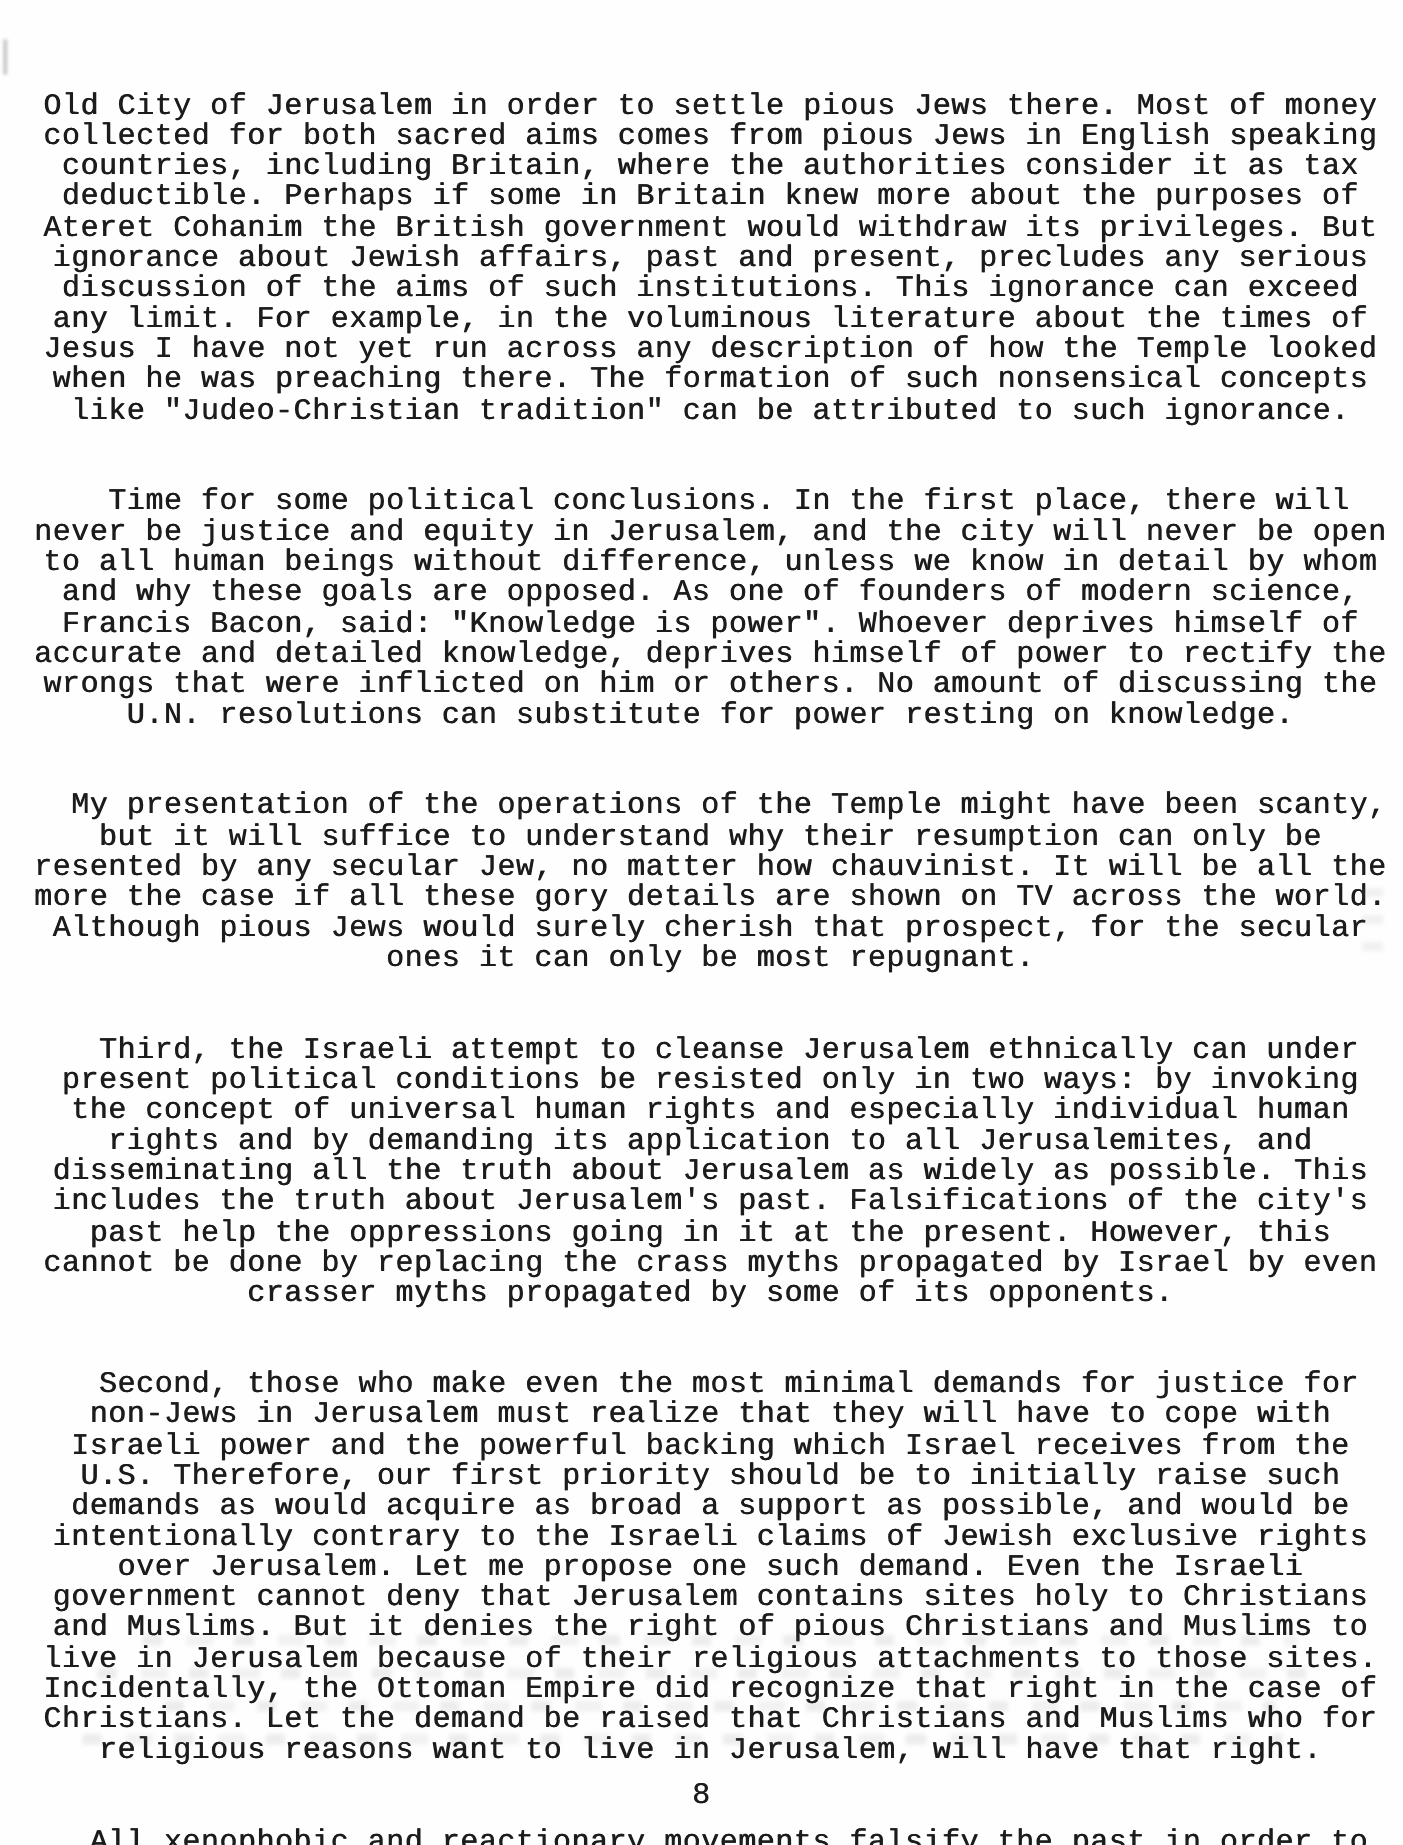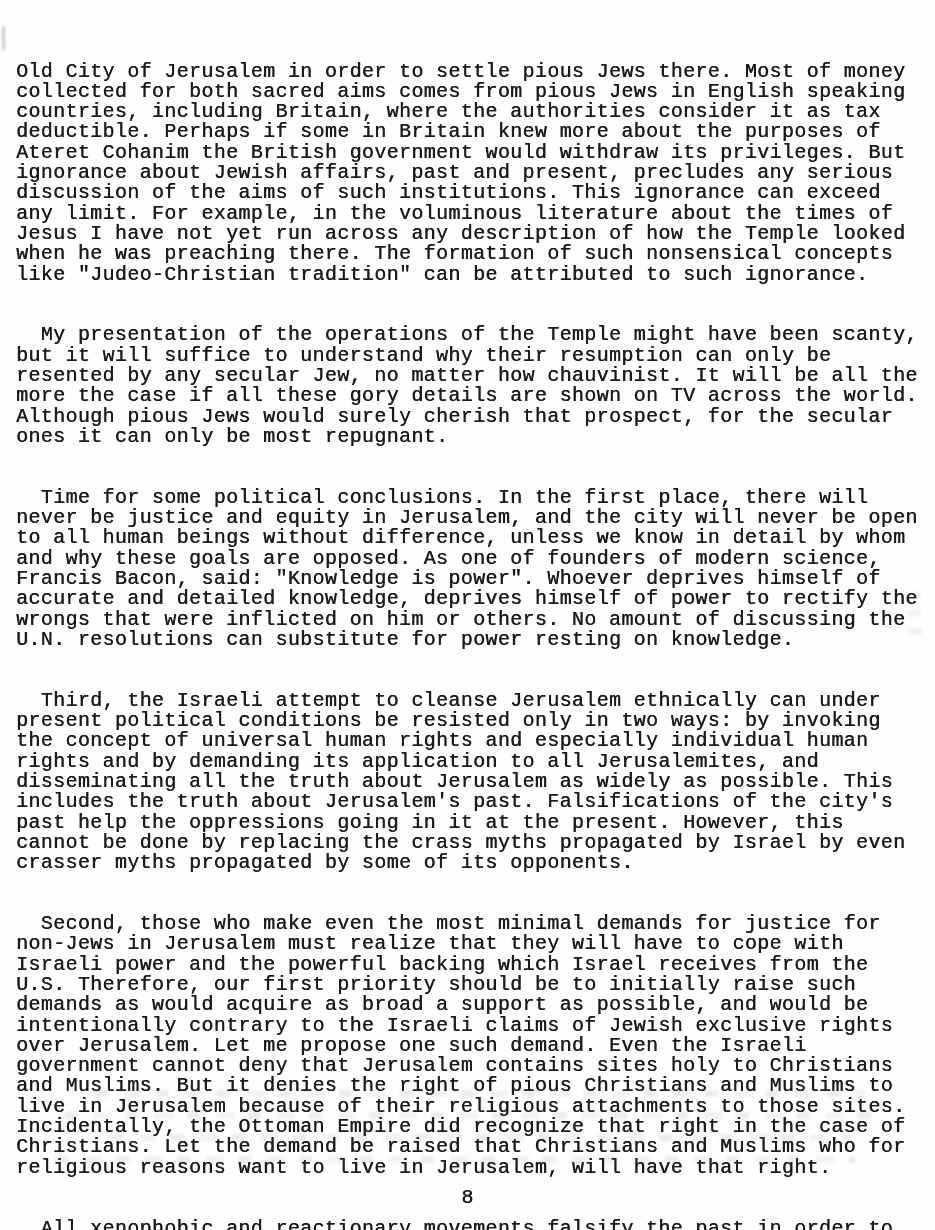--- a/index.html
+++ b/index.html
@@ -23,20 +23,21 @@
     color: #1c1c1c;
     font-size: 20px;
     line-height: 20.3px;
     letter-spacing: 0.35px;
     white-space: pre;
     text-shadow: 0.4px 0 0 #1c1c1c;
   }
   .body-text .para {
     margin: 0;
     padding: 0;
+    text-align: center;
   }
   .page-number {
     position: absolute;
     top: 1186px;
     left: 0;
     width: 935px;
     text-align: center;
     color: #1c1c1c;
     font-size: 20px;
     letter-spacing: 0.35px;
@@ -101,34 +102,34 @@
 collected for both sacred aims comes from pious Jews in English speaking
 countries, including Britain, where the authorities consider it as tax
 deductible. Perhaps if some in Britain knew more about the purposes of
 Ateret Cohanim the British government would withdraw its privileges. But
 ignorance about Jewish affairs, past and present, precludes any serious
 discussion of the aims of such institutions. This ignorance can exceed
 any limit. For example, in the voluminous literature about the times of
 Jesus I have not yet run across any description of how the Temple looked
 when he was preaching there. The formation of such nonsensical concepts
 like "Judeo-Christian tradition" can be attributed to such ignorance.</div>
-    <div class="para">  My presentation of the operations of the Temple might have been scanty,
-but it will suffice to understand why their resumption can only be
-resented by any secular Jew, no matter how chauvinist. It will be all the
-more the case if all these gory details are shown on TV across the world.
-Although pious Jews would surely cherish that prospect, for the secular
-ones it can only be most repugnant.</div>
     <div class="para">  Time for some political conclusions. In the first place, there will
 never be justice and equity in Jerusalem, and the city will never be open
 to all human beings without difference, unless we know in detail by whom
 and why these goals are opposed. As one of founders of modern science,
 Francis Bacon, said: "Knowledge is power". Whoever deprives himself of
 accurate and detailed knowledge, deprives himself of power to rectify the
 wrongs that were inflicted on him or others. No amount of discussing the
 U.N. resolutions can substitute for power resting on knowledge.</div>
+    <div class="para">  My presentation of the operations of the Temple might have been scanty,
+but it will suffice to understand why their resumption can only be
+resented by any secular Jew, no matter how chauvinist. It will be all the
+more the case if all these gory details are shown on TV across the world.
+Although pious Jews would surely cherish that prospect, for the secular
+ones it can only be most repugnant.</div>
     <div class="para">  Third, the Israeli attempt to cleanse Jerusalem ethnically can under
 present political conditions be resisted only in two ways: by invoking
 the concept of universal human rights and especially individual human
 rights and by demanding its application to all Jerusalemites, and
 disseminating all the truth about Jerusalem as widely as possible. This
 includes the truth about Jerusalem's past. Falsifications of the city's
 past help the oppressions going in it at the present. However, this
 cannot be done by replacing the crass myths propagated by Israel by even
 crasser myths propagated by some of its opponents.</div>
     <div class="para">  Second, those who make even the most minimal demands for justice for

